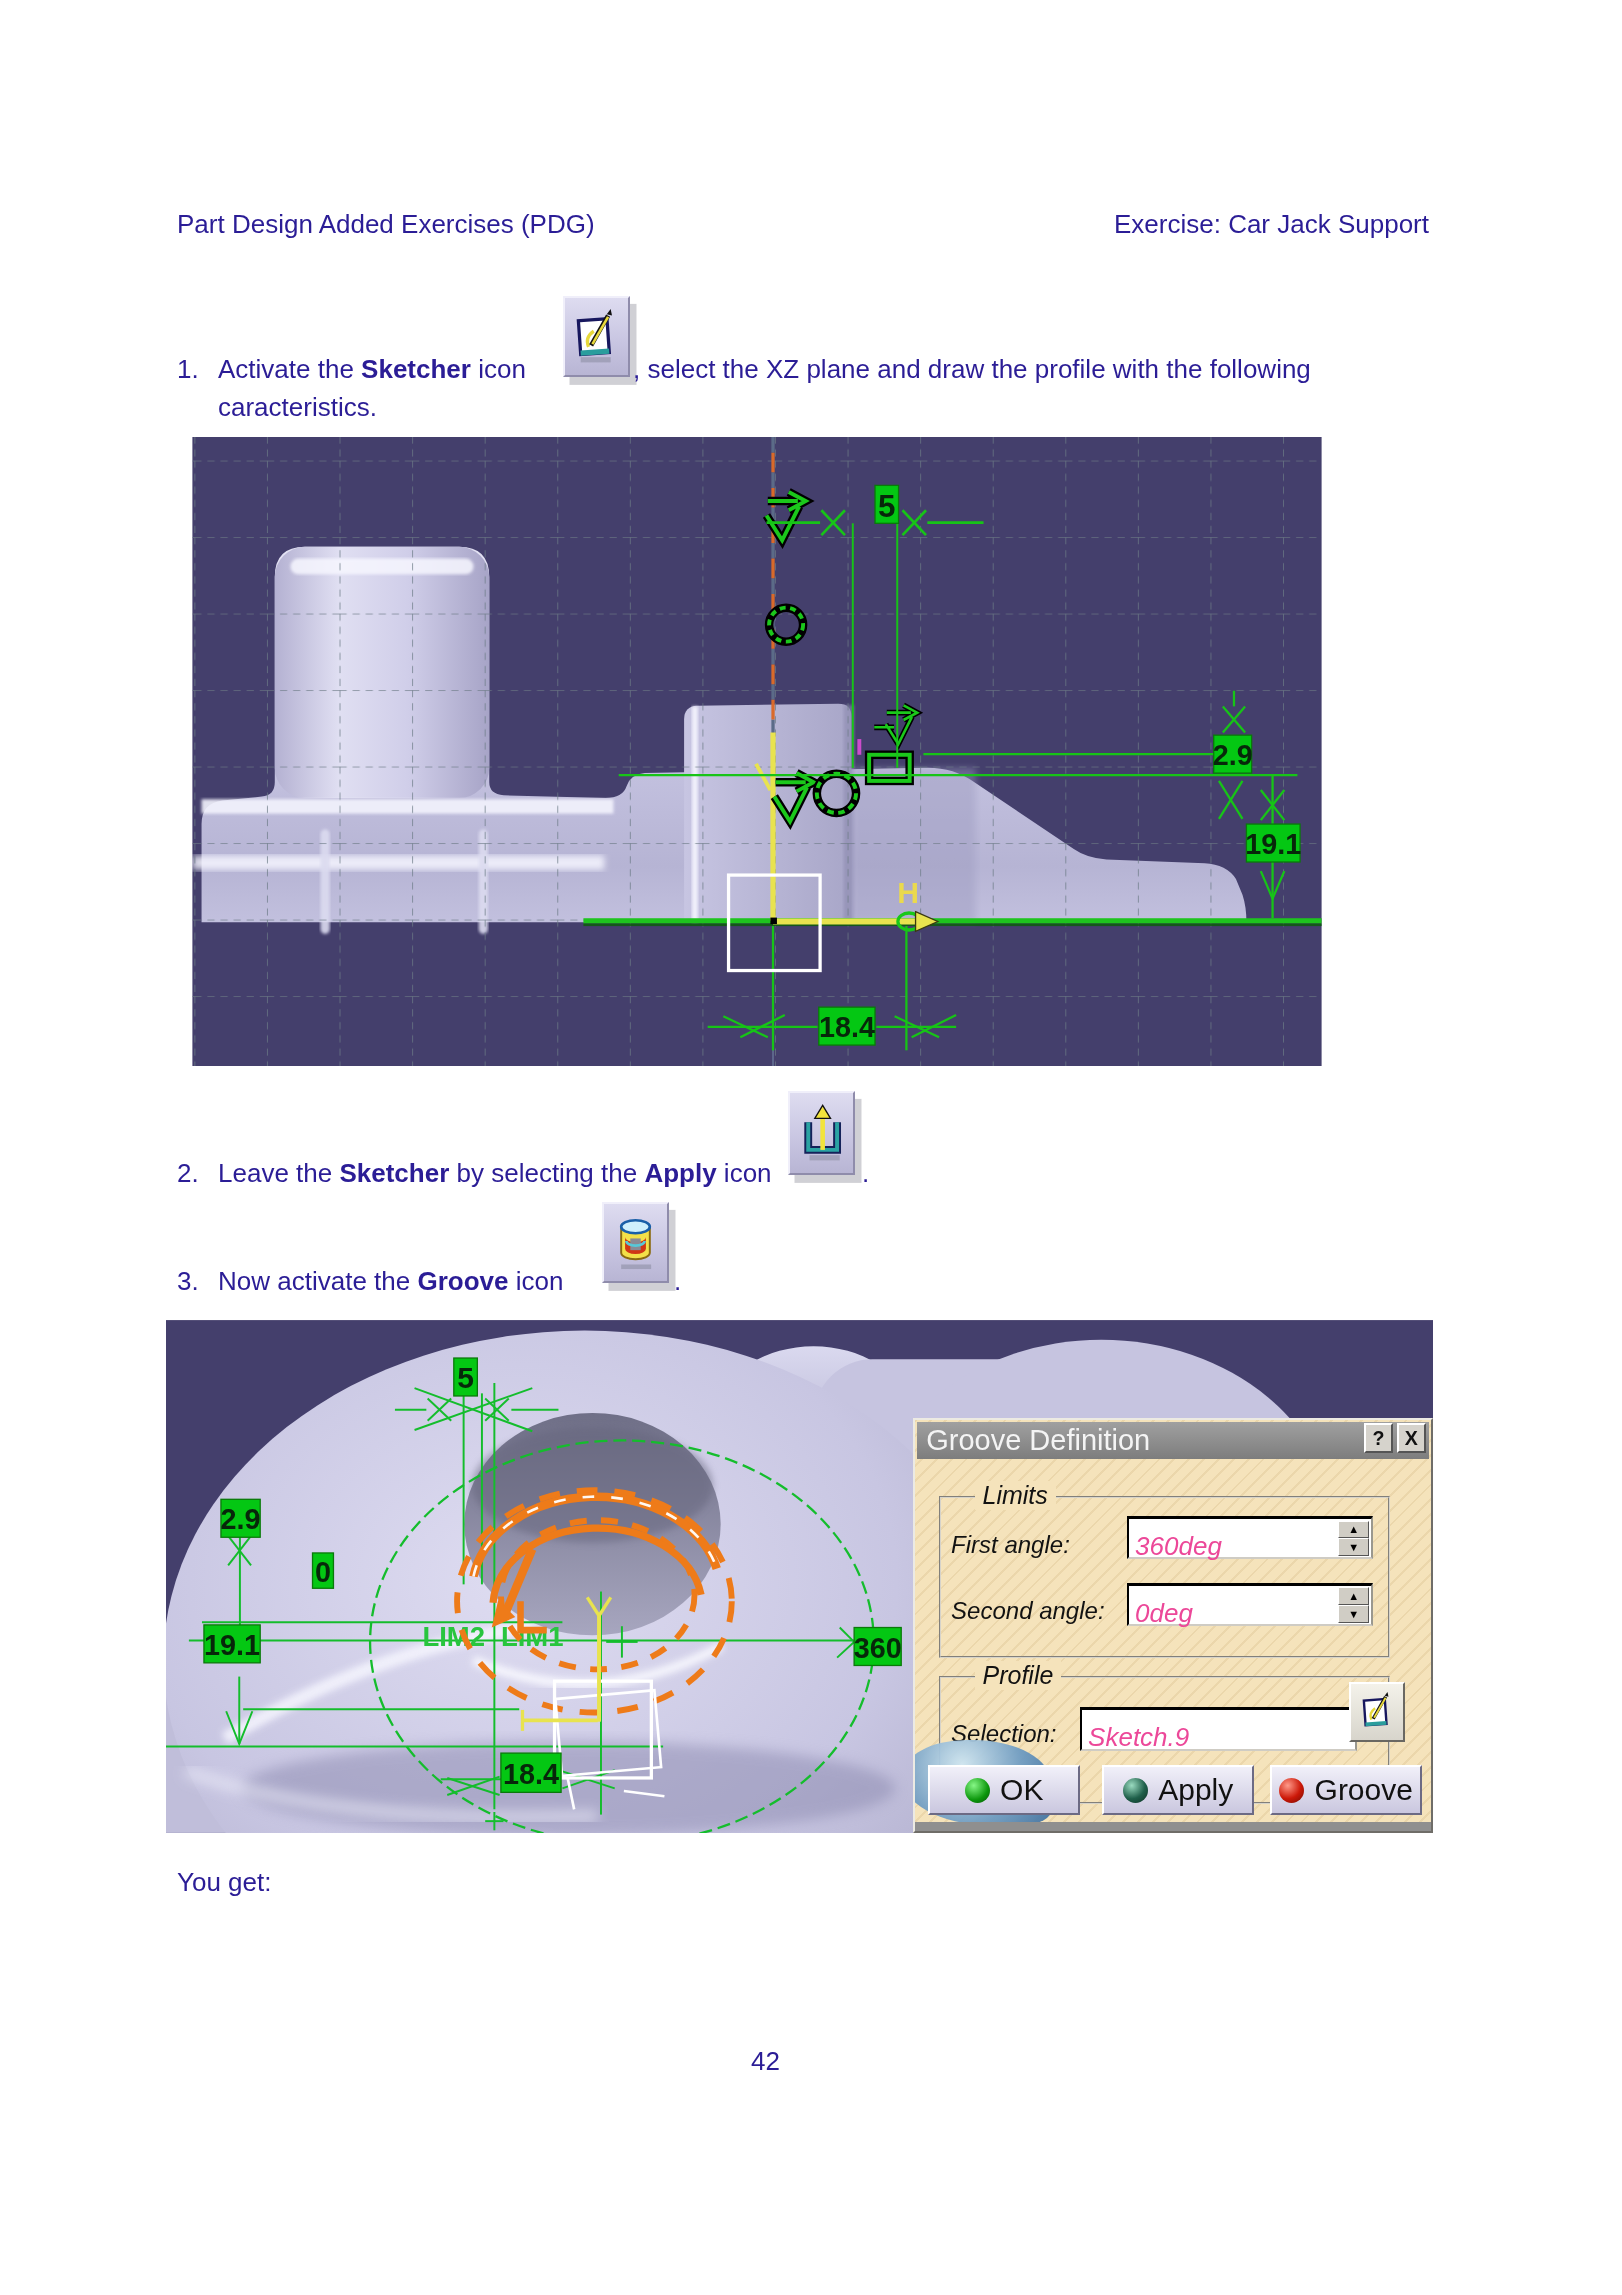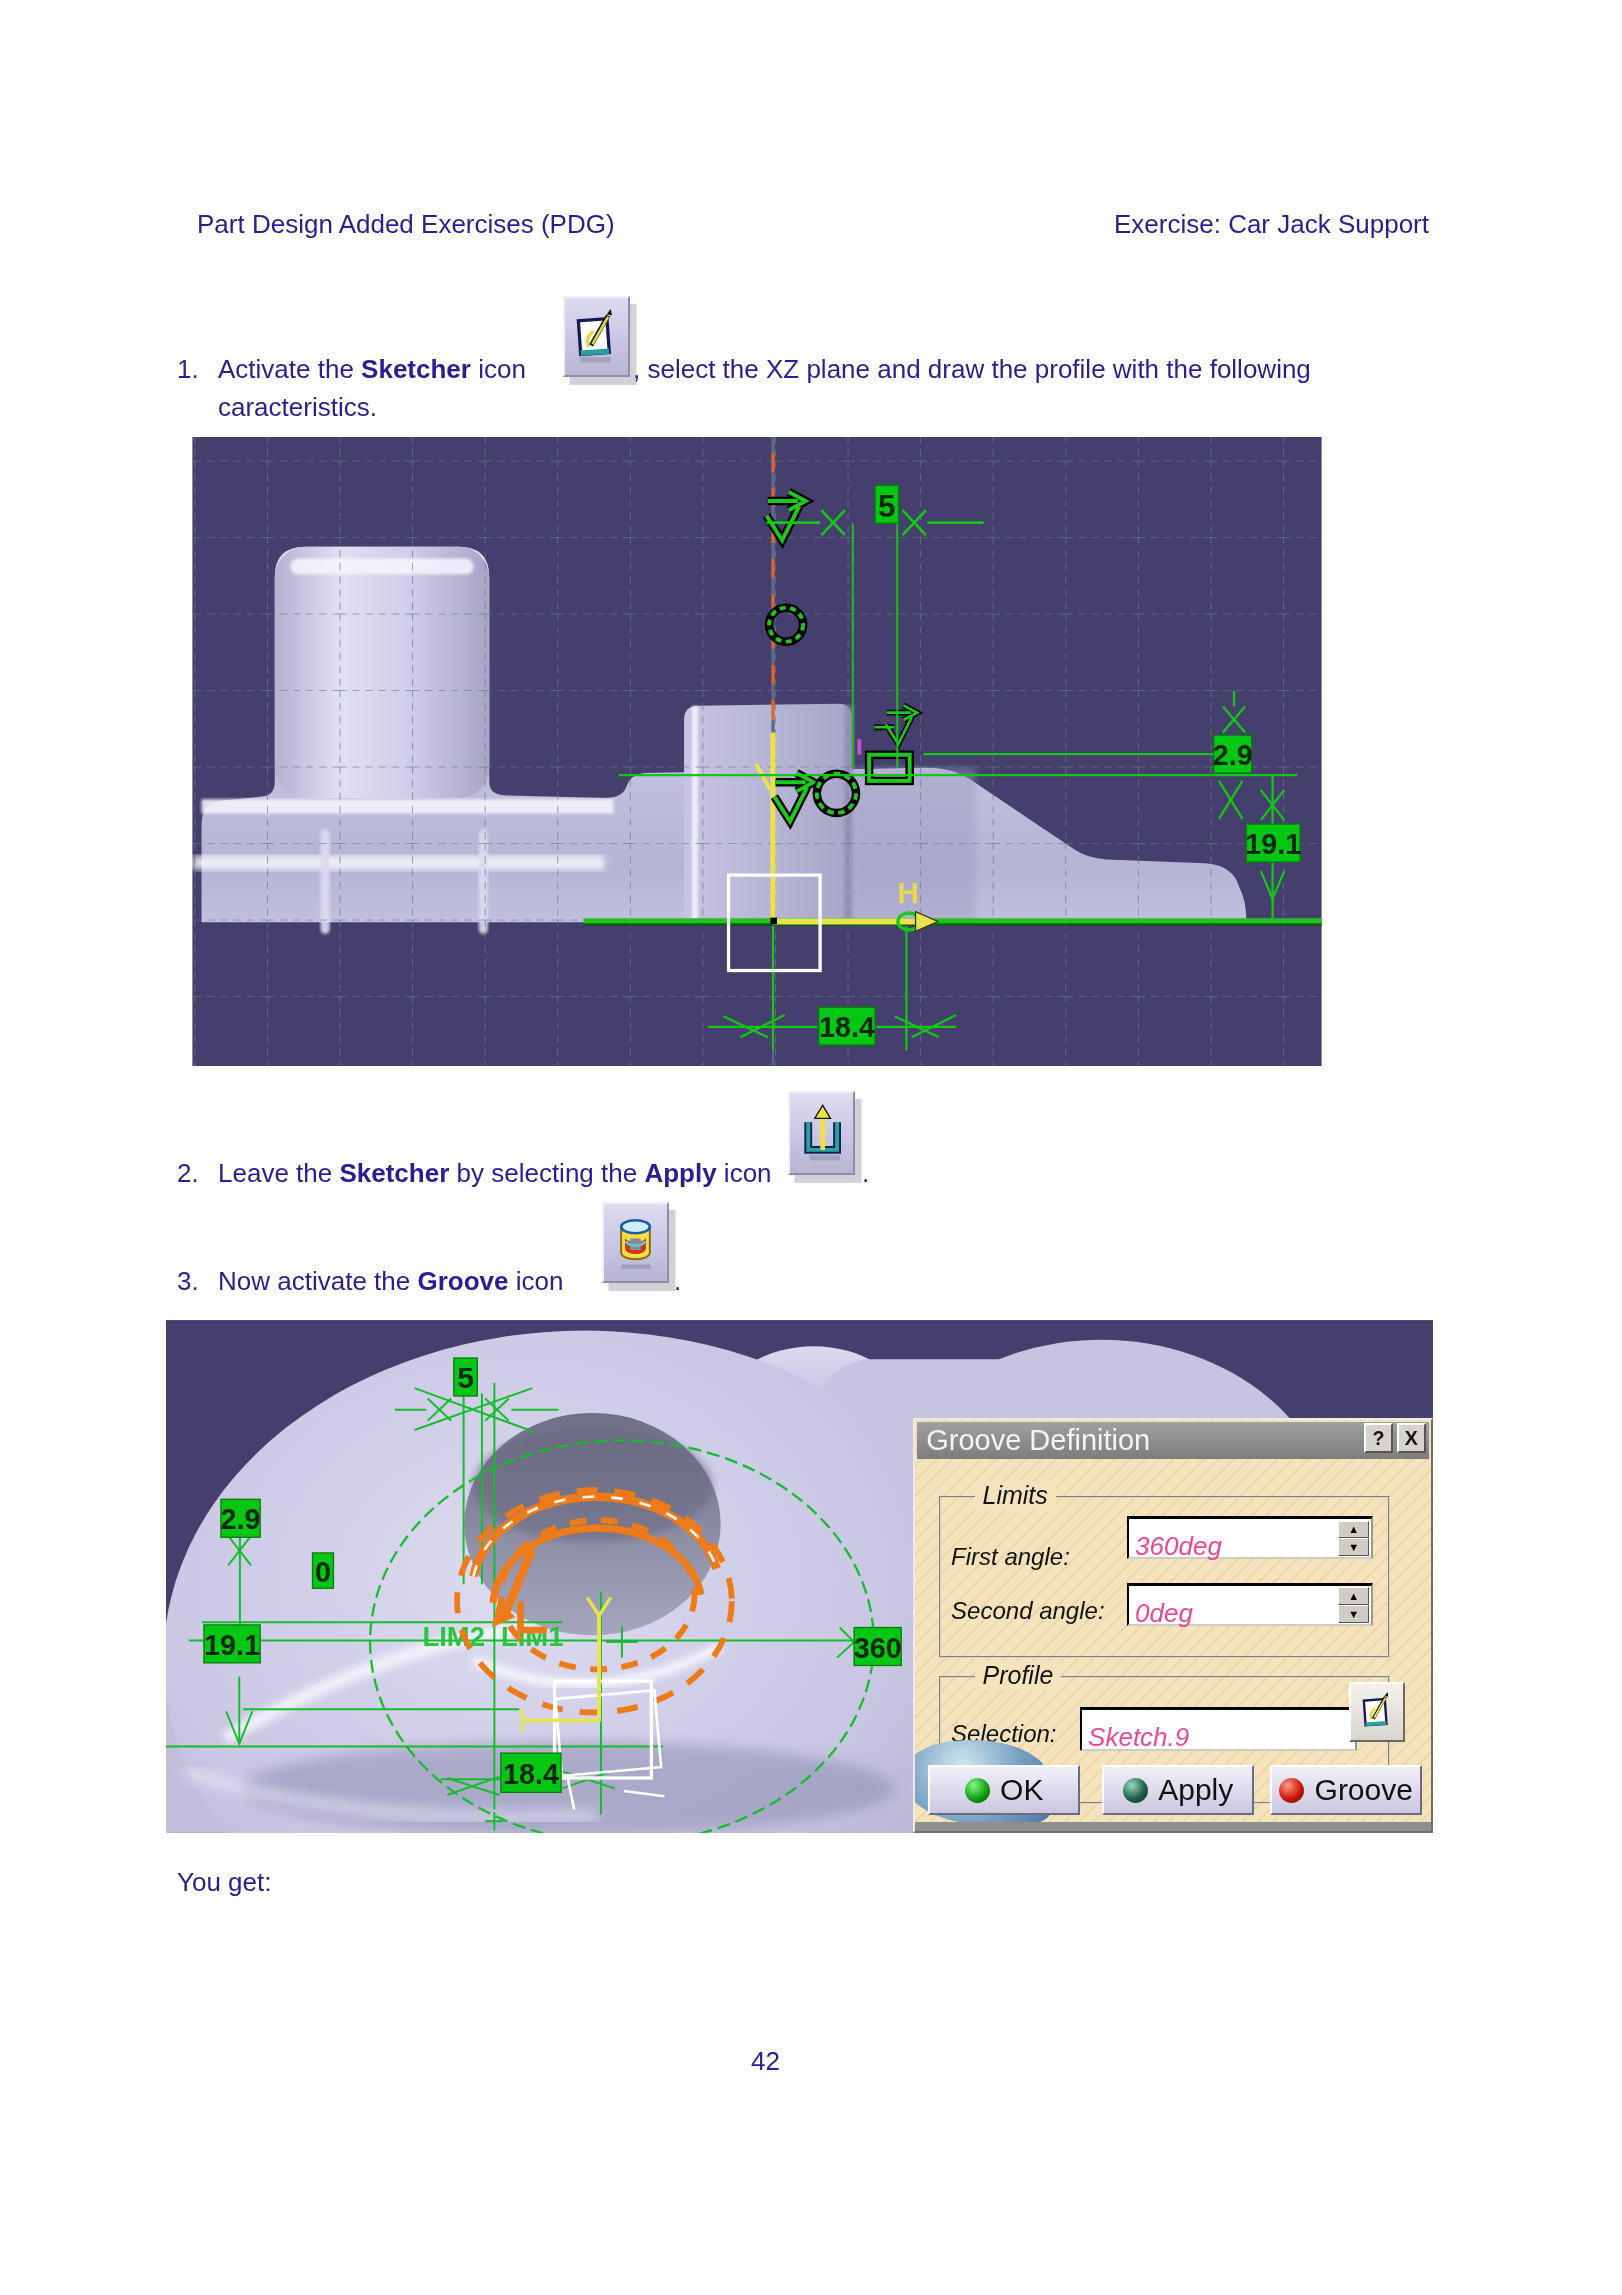--- a/index.html
+++ b/index.html
@@ -45,21 +45,21 @@
              background:radial-gradient(circle at 40% 30%, #cfe6f2, #6f9cc2 55%, #3f6f9e);
              border-radius:45% 55% 20% 60%;opacity:.95;}
   .dlg-bottom{position:absolute;left:0;right:0;bottom:0;height:9.2px;background:#8f8f8f;}
   svg text{font-family:"Liberation Sans", sans-serif;}
 </style>
 </head>
 <body>
 
 <div class="page">
 
-  <div class="doc-text" style="left:177px;top:208px;margin-left:20px;">Part Design Added Exercises (PDG)</div>
+  <div class="doc-text" style="left:177px;top:208px;">Part Design Added Exercises (PDG)</div>
   <div class="doc-text" style="right:193px;top:208px;">Exercise: Car Jack Support</div>
 
   <div class="doc-text" style="left:177px;top:353px;">1.</div>
   <div class="doc-text" style="left:218px;top:353px;"><span>Activate the </span><b>Sketcher</b><span> icon</span></div>
   <div class="tool-btn" style="left:563px;top:296px;width:63px;height:77px;">
     <svg width="46" height="56" viewBox="0 0 70 86">
       <g transform="rotate(-4 35 40)">
         <rect x="8" y="16" width="44" height="52" fill="#ffffff" stroke="#17175e" stroke-width="5"></rect>
         <rect x="8" y="62" width="44" height="8" fill="#2a9d9d"></rect>
       </g>
@@ -361,21 +361,21 @@
 
   <div class="dialog">
     <div class="titlebar">
       <span>Groove Definition</span>
     </div>
     <div class="tb-btn" style="right:38px;">?</div>
     <div class="tb-btn" style="right:5.2px;">X</div>
 
     <div class="groupbox" style="left:23.6px;top:76px;width:451px;height:162px;">
       <span class="legend">Limits</span>
-      <div class="dlg-label" style="left:10.5px;top:33px;margin-top:12px;">First angle:</div>
+      <div class="dlg-label" style="left:10.5px;top:33px;">First angle:</div>
       <div class="field" style="left:186px;top:18.3px;width:246px;height:43px;">
         <span class="val">360deg</span>
         <div class="spin">
           <div>▲</div>
           <div>▼</div>
         </div>
       </div>
       <div class="dlg-label" style="left:10.5px;top:99px;">Second angle:</div>
       <div class="field" style="left:186px;top:85px;width:246px;height:43px;">
         <span class="val">0deg</span>

